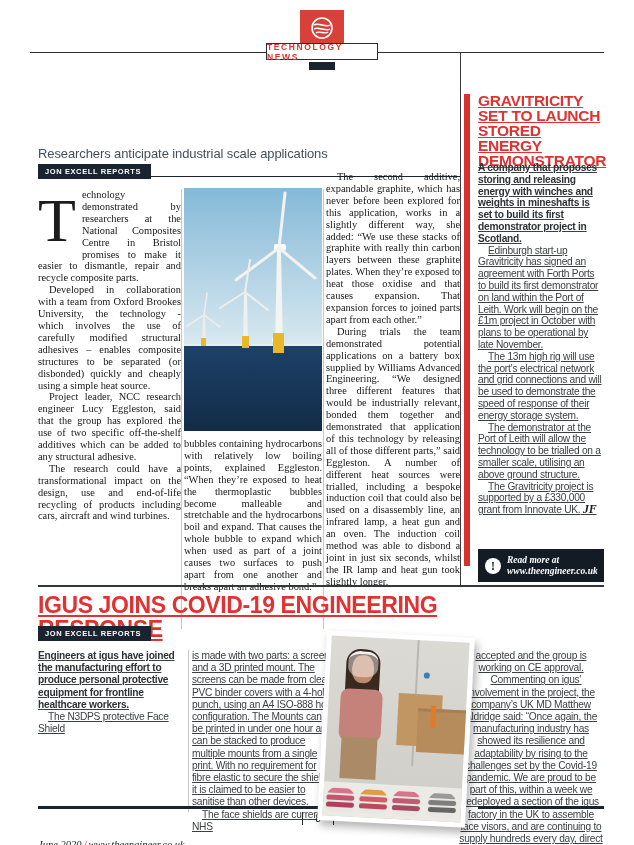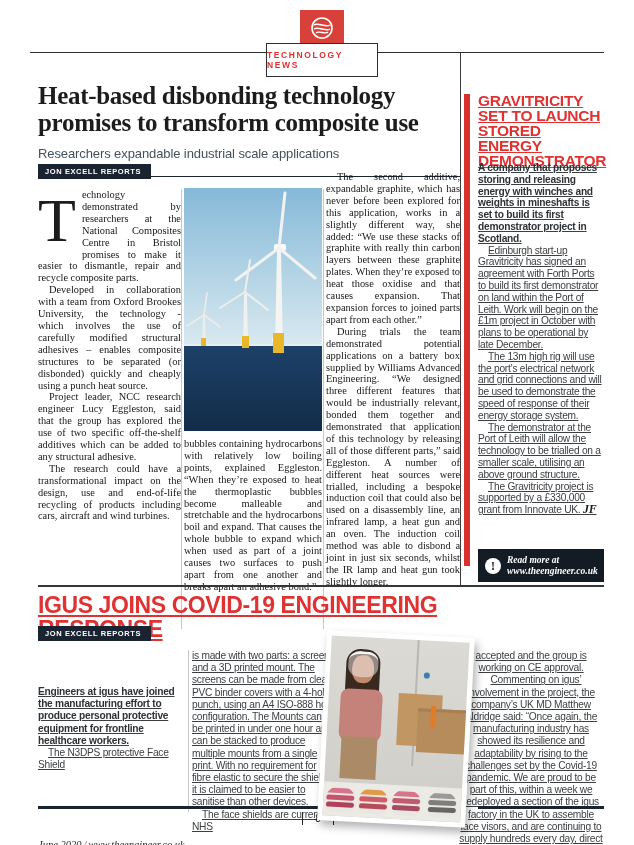--- a/index.html
+++ b/index.html
@@ -3,21 +3,21 @@
 <meta charset="utf-8">
 <style>
   * { margin:0; padding:0; box-sizing:border-box; }
   html,body { background:#ffffff; }
   body { width:634px; height:845px; font-family:"Liberation Sans", sans-serif; }
   .page { position:relative; width:634px; height:845px; background:#fff; overflow:hidden; }
 
   
   .logo-tab { position:absolute; left:300px; top:10px; width:44px; height:36px; background:#d8403a; display:flex; align-items:center; justify-content:center; }
   .top-rule { position:absolute; left:30px; top:52px; width:574px; height:1px; background:#2f2f2f; }
-  .section-box { position:absolute; left:266px; top:43px; width:112px; height:34px; background:#fff; border:1px solid #2f2f2f; display:flex; align-items:center; justify-content:center; z-index:3; }
+  .section-box { position:absolute; left:266px; top:43px; width:112px; height:17px; background:#fff; border:1px solid #2f2f2f; display:flex; align-items:center; justify-content:center; z-index:3; }
   .section-box span { color:#e03231; font-size:8.5px; font-weight:bold; letter-spacing:1.6px; }
   .section-tab-bottom { position:absolute; left:309px; top:62px; width:26px; height:8px; background:#1a2430; z-index:2; }
 
   
   .headline { position:absolute; left:38px; top:82px; width:424px; font-family:"Liberation Serif", serif; font-weight:700; font-size:25px; line-height:27px; letter-spacing:-0.3px; color:#1c1c1c; }
   .subtitle { position:absolute; left:38px; top:146px; width:420px; font-size:13px; color:#42505c; letter-spacing:-0.1px; }
   .byline-rule { position:absolute; left:38px; top:176px; width:423px; height:1px; background:#1a2430; }
   .byline-badge { position:absolute; background:#1a2430; color:#fff; font-size:7.5px; font-weight:bold; letter-spacing:0.6px; padding:3px 10px 3px 7px; z-index:2; }
   .badge1 { left:38px; top:164px; }
 
@@ -50,21 +50,21 @@
   .readmore .bang { width:16px; height:16px; min-width:16px; border-radius:50%; background:#fff; color:#131c24; font-weight:bold; font-size:12px; line-height:16px; text-align:center; font-family:"Liberation Serif", serif; }
   .readmore .rm-text { color:#fff; font-family:"Liberation Serif", serif; font-style:italic; font-weight:bold; font-size:9.5px; line-height:10.5px; }
 
   
   .mid-rule { position:absolute; left:38px; top:585px; width:566px; height:2px; background:#33373b; }
   .head2 { position:absolute; left:38px; top:593px; width:440px; color:#e03231; font-weight:bold; font-size:23px; line-height:24px; letter-spacing:-0.4px; }
   .badge2 { left:38px; top:626px; }
   .cond-col { position:absolute; font-size:10.2px; line-height:12.2px; color:#3b3f42; }
   .cond-col p { text-indent:10px; }
   .cond-col p.noindent { text-indent:0; }
-  .cond-col p.intro { font-weight:bold; color:#2e3236;margin-top:36px; }
+  .cond-col p.intro { font-weight:bold; color:#2e3236; }
   .bcol1 { left:38px; top:650px; width:148px; }
   .bcol2 { left:192px; top:650px; width:142px; }
   .bcol3 { left:458px; top:650px; width:146px; text-align:center; }
   .bcolrule { position:absolute; width:1px; background:#c7c7c7; top:650px; height:162px; }
   .bcolrule.a { left:188px; }
   .bcolrule.b { left:340px; }
   .bcolrule.c { left:454px; height:30px; background:#33373b; width:2px; }
 
   
   .tilt-photo { position:absolute; left:322px; top:634px; width:148px; height:190px; background:#fff; padding:5px; transform:rotate(3deg); box-shadow:3px 5px 9px rgba(0,0,0,0.30); z-index:5; }
@@ -103,28 +103,27 @@
       <path d="M5 14 C9 11,17 17,21 14" fill="none" stroke="#ffffff" stroke-width="1.3"></path>
       <path d="M7 18 C10 15,16 20,19 17" fill="none" stroke="#ffffff" stroke-width="1.3"></path>
     </svg>
   </div>
   <div class="top-rule"></div>
   <div class="section-box">
     <span>TECHNOLOGY NEWS</span>
   </div>
   <div class="section-tab-bottom"></div>
 
-  <h1 class="headline">Heat-based disbonding technology promises to transform composite use</h1>
-  <div class="subtitle">Researchers expandable industrial scale applications</div>
+  <div class="subtitle">Researchers anticipate industrial scale applications</div>
   <div class="byline-rule"></div>
   <div class="byline-badge badge1">JON EXCELL REPORTS</div>
 
   <div class="serif-col col1">
     <p class="noindent"><span class="dropcap">T</span><span>echnology demonstrated by researchers at the National Composites Centre in Bristol promises to make it easier to dismantle, repair and recycle composite parts.</span></p>
-    <p>Developed in collaboration with a team from Oxford Brookes University, the technology - which involves the use of carefully modified structural adhesives – enables composite structures to be separated (or disbonded) quickly and cheaply using a punch heat source.</p>
+    <p>Developed in collaboration with a team from Oxford Brookes University, the technology - which involves the use of carefully modified structural adhesives – enables composite structures to be separated (or disbonded) quickly and cheaply using a simple heat source.</p>
     <p>Project leader, NCC research engineer Lucy Eggleston, said that the group has explored the use of two specific off-the-shelf additives which can be added to any structural adhesive.</p>
     <p>The research could have a transformational impact on the design, use and end-of-life recycling of products including cars, aircraft and wind turbines.</p>
   </div>
 
   <div class="colrule a"></div>
   <div class="colrule b"></div>
 
   <div class="article-photo">
     <svg width="138" height="243" viewBox="0 0 138 243">
       <defs>
@@ -176,21 +175,21 @@
   <div class="serif-col col3">
     <p>The second additive, expandable graphite, which has never before been explored for this application, works in a slightly different way, she added: “We use these stacks of graphite with really thin carbon layers between these graphite plates. When they’re exposed to heat those oxidise and that causes expansion. That expansion forces to joined parts apart from each other.”</p>
     <p>During trials the team demonstrated potential applications on a battery box supplied by Williams Advanced Engineering. “We designed three different features that would be industrially relevant, bonded them together and demonstrated that application of this technology by releasing all of those different parts,” said Eggleston. A number of different heat sources were trialled, including a bespoke induction coil that could also be used on a disassembly line, an infrared lamp, a heat gun and an oven. The induction coil method was able to disbond a joint in just six seconds, whilst the IR lamp and heat gun took slightly longer.</p>
   </div>
 
   <div class="main-divider"></div>
   <div class="side-redbar"></div>
   <div class="side-head cond">GRAVITRICITY SET TO LAUNCH STORED ENERGY DEMONSTRATOR</div>
   <div class="side-body cond">
     <p class="intro noindent">A company that proposes storing and releasing energy with winches and weights in mineshafts is set to build its first demonstrator project in Scotland.</p>
-    <p>Edinburgh start-up Gravitricity has signed an agreement with Forth Ports to build its first demonstrator on land within the Port of Leith. Work will begin on the £1m project in October with plans to be operational by late December.</p>
+    <p>Edinburgh start-up Gravitricity has signed an agreement with Forth Ports to build its first demonstrator on land within the Port of Leith. Work will begin on the £1m project in October with plans to be operational by late November.</p>
     <p>The 13m high rig will use the port’s electrical network and grid connections and will be used to demonstrate the speed of response of their energy storage system.</p>
     <p>The demonstrator at the Port of Leith will allow the technology to be trialled on a smaller scale, utilising an above ground structure.</p>
     <p><span>The Gravitricity project is supported by a £330,000 grant from Innovate UK.</span> <span class="initials">JF</span></p>
   </div>
 
   <div class="readmore">
     <span class="bang">!</span>
     <span class="rm-text">
       <span>Read more at</span><br>
       <span>www.theengineer.co.uk</span>

